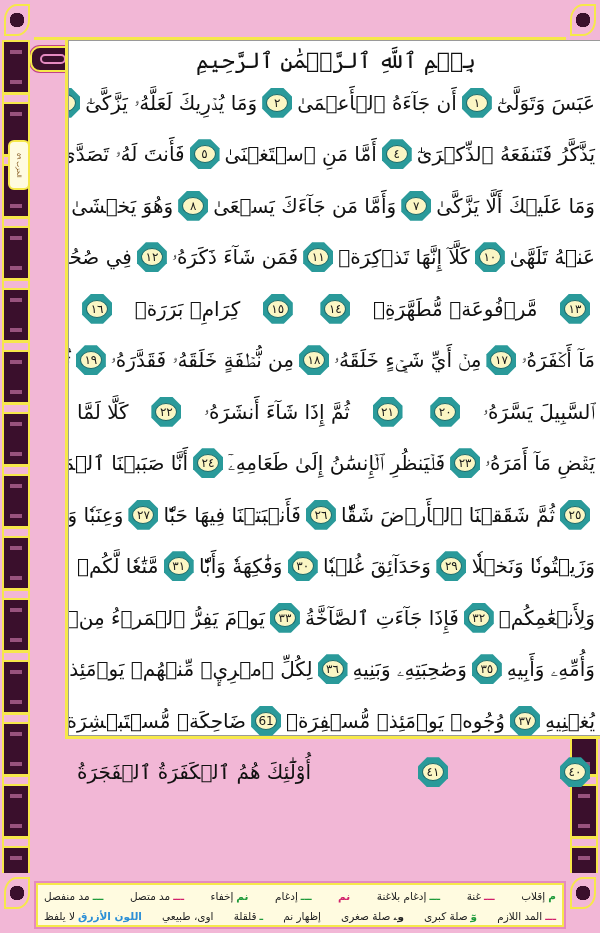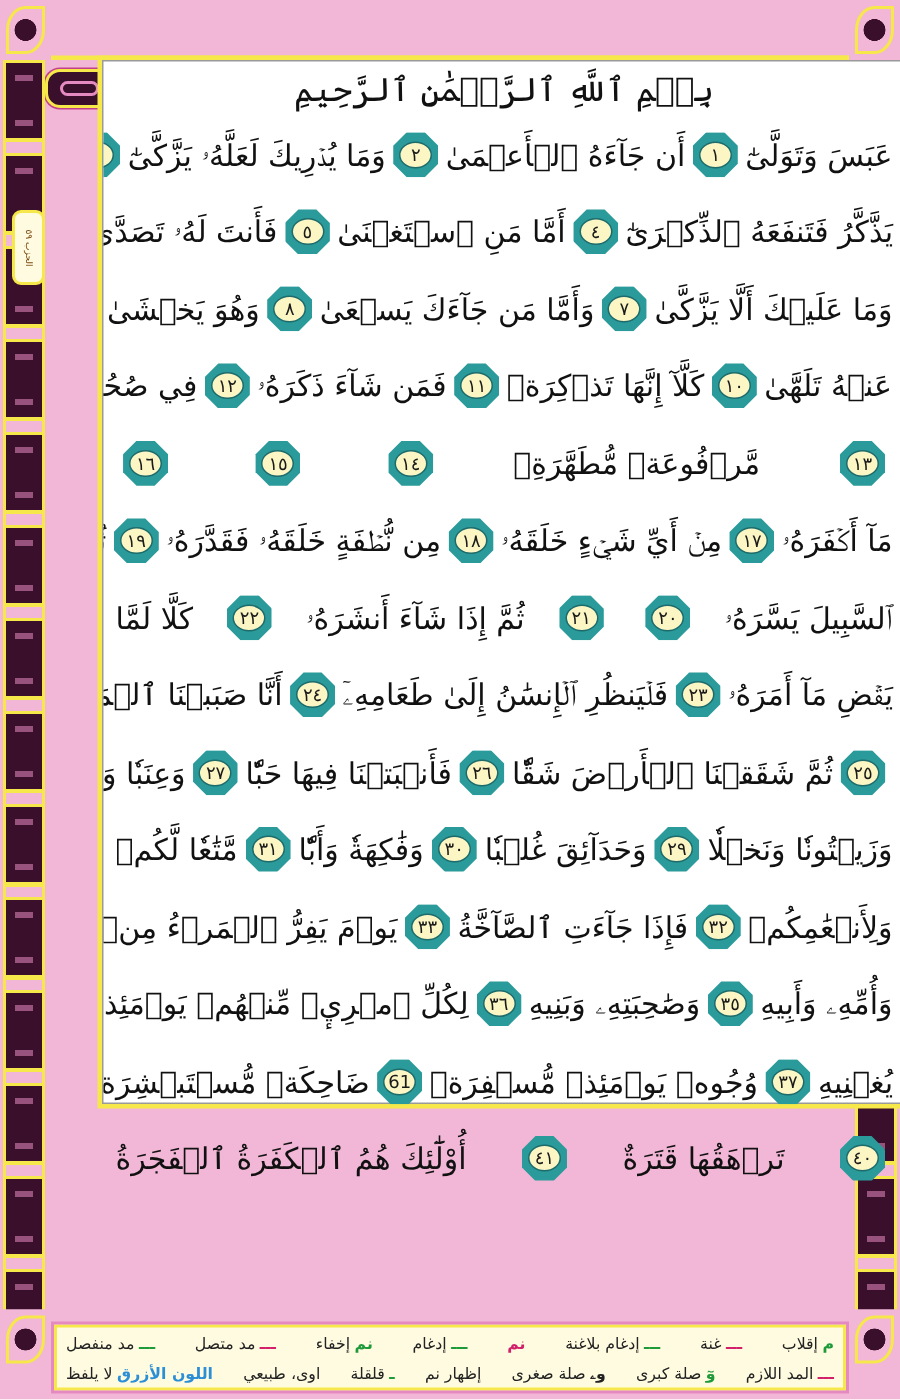--- a/index.html
+++ b/index.html
@@ -232,20 +232,21 @@
         <span class="ayah">
           <span class="ayah-num">١٣</span>
         </span>
         <span class="seg">مَّرۡفُوعَةٖ مُّطَهَّرَةِۭ</span>
         <span class="ayah">
           <span class="ayah-num">١٤</span>
         </span>
         <span class="ayah">
           <span class="ayah-num">١٥</span>
         </span>
+        <span class="seg">كِرَامِۭ بَرَرَةٖ</span>
         <span class="ayah">
           <span class="ayah-num">١٦</span>
         </span>
       </div>
       <div class="line">
         <span class="seg">مَآ أَكۡفَرَهُۥ</span>
         <span class="ayah">
           <span class="ayah-num">١٧</span>
         </span>
         <span class="seg">مِنۡ أَيِّ شَيۡءٍ خَلَقَهُۥ</span>
@@ -342,21 +343,20 @@
         <span class="seg">وُجُوهٞ يَوۡمَئِذٖ مُّسۡفِرَةٞ</span>
         <span class="ayah">
           <span class="ayah-num">61</span>
         </span>
         <span class="seg">ضَاحِكَةٞ مُّسۡتَبۡشِرَةٞ</span>
       </div>
       <div class="line">
         <span class="ayah">
           <span class="ayah-num">٤٠</span>
         </span>
-        <span class="seg">تَرۡهَقُهَا قَتَرَةٌ</span>
         <span class="ayah">
           <span class="ayah-num">٤١</span>
         </span>
         <span class="seg">أُوْلَٰٓئِكَ هُمُ ٱلۡكَفَرَةُ ٱلۡفَجَرَةُ</span>
       </div>
     </div>
 </div>
 
 <div class="legend">
   <div class="legend-row" id="legend-row1">

